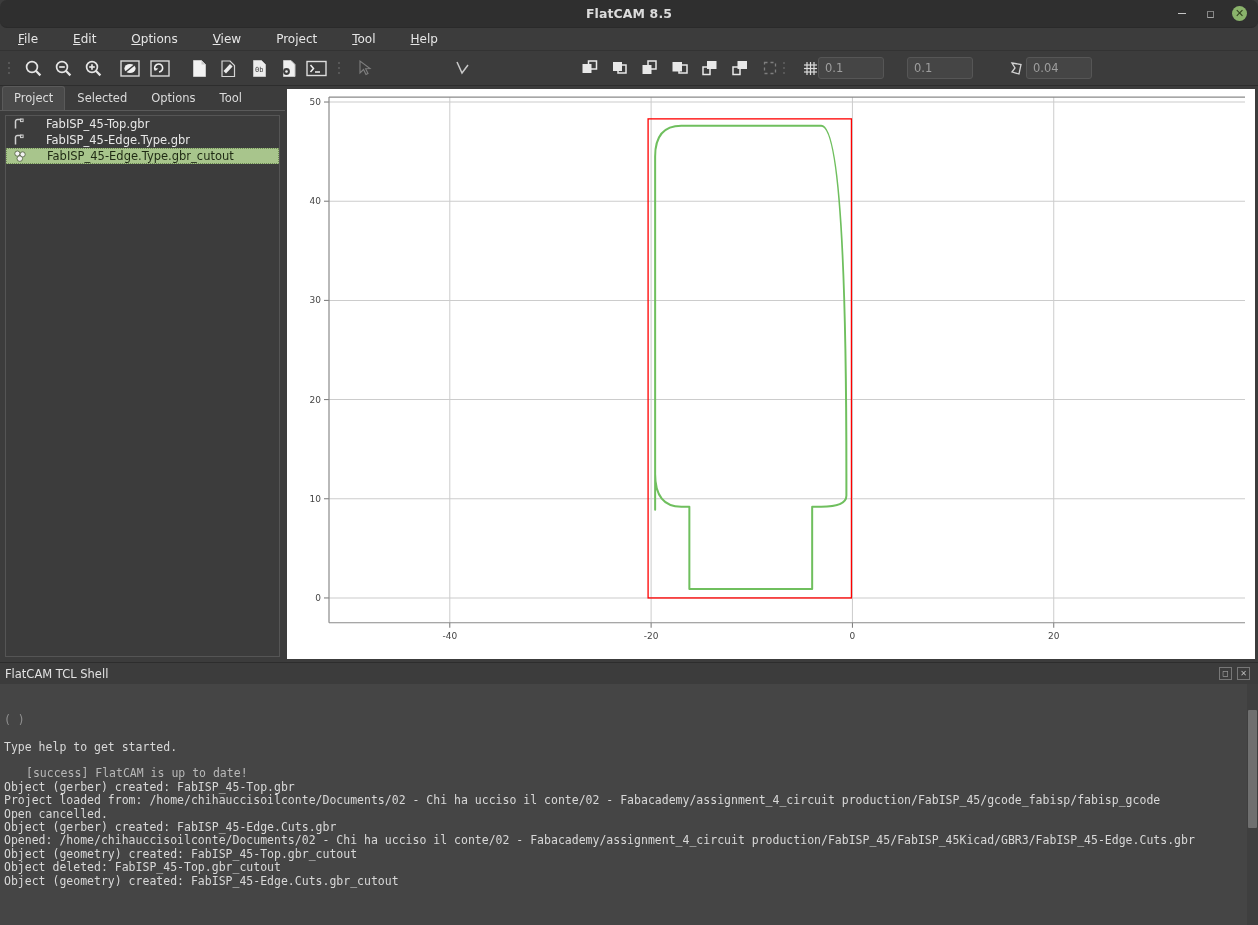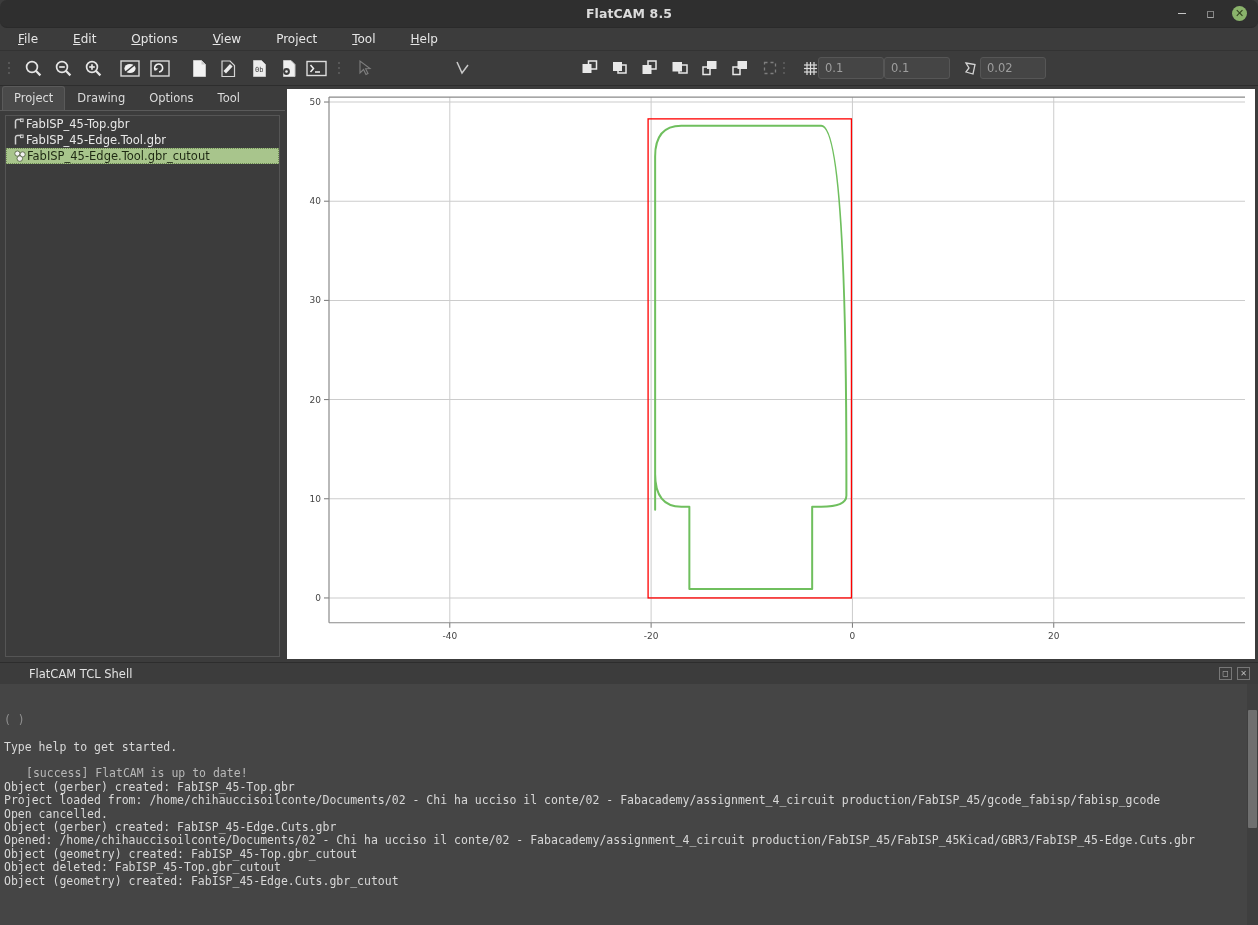--- a/index.html
+++ b/index.html
@@ -55,55 +55,55 @@
     justify-content: center; align-items: center; gap: 3px; }
   .tb-handle i { width: 2px; height: 2px; background: #616161; border-radius: 50%; display: block; }
   .tb-btn {
     width: 30px; height: 28px; display: flex; align-items: center;
     justify-content: flex-end; color: #e4e4e4;
   }
   .tb-sep { width: 7px; }
   .tb-field {
     height: 22px; background: #454545; border: 1px solid #565656;
     border-radius: 3px; color: #9e9e9e; font-size: 11.5px;
-    padding: 0 6px; display: flex; align-items: center; margin-right: 0;
+    padding: 0 6px; display: flex; align-items: center; margin-right: 23px;
   }
   .tb-field.w1 { width: 66px; }
   .grid-ico { width: 15px; height: 15px; }
 
   
   .body-row { flex: 0 0 572px; display: flex; background: #3c3c3c; }
 
   
   .leftpanel { width: 285px; flex: 0 0 285px; display: flex; flex-direction: column;
                background: #3c3c3c; }
   .ptabs { height: 25px; display: flex; align-items: center;
            border-bottom: 1px solid #5a5a5a; padding-left: 2px; }
   .ptab { font-size: 11.5px; color: #dcdcdc; padding: 4px 11px 5px 11px;
           border: 1px solid transparent; border-bottom: none; }
   .ptab.active { background: #4a4a4a; border-color: #5a5a5a;
                  border-top-left-radius: 3px; border-top-right-radius: 3px; }
   .plist { flex: 1; margin: 4px 5px 5px 5px; background: #3c3c3c;
            border: 1px solid #555; overflow: hidden; }
-  .prow { height: 16px; display: flex; align-items: center; gap: 0;
+  .prow { height: 16px; display: flex; align-items: center; gap: 20px;
           padding-left: 6px; font-size: 11.5px; color: #e8e8e8; }
   .prow.sel { background: #a8c58c; color: #1f2a14; border: 1px dotted #6d8a52; }
   .pico { width: 14px; height: 13px; flex: 0 0 14px; display: flex;
           align-items: center; justify-content: center; }
 
   
   .plotwrap { flex: 1; background: #3c3c3c; padding: 3px 3px 3px 2px; }
   .plot { width: 100%; height: 100%; background: #ffffff; position: relative; }
 
   
   .shell { flex: 1; display: flex; flex-direction: column; background: #3c3c3c;
            border-top: 1px solid #2d2d2d; }
   .shell-title {
     height: 21px; flex: 0 0 21px; display: flex; align-items: center;
-    padding: 0 4px 0 5px; font-size: 11.5px; color: #e2e2e2; background: #3c3c3c; margin-left: 24px;
+    padding: 0 4px 0 5px; font-size: 11.5px; color: #e2e2e2; background: #3c3c3c;
   }
   .shell-btns { margin-left: auto; display: flex; gap: 5px; padding-right: 4px; }
   .sbtn { width: 13px; height: 13px; border: 1px solid #777; color: #bbb;
           font-size: 8px; display: flex; align-items: center; justify-content: center; }
   .console {
     flex: 1; background: #454545; margin: 0; position: relative;
     font-family: "DejaVu Sans Mono", "Liberation Mono", monospace;
     font-size: 11.5px; line-height: 13.4px; color: #d8d8d8;
     padding: 3px 0 0 4px; overflow: hidden; white-space: pre;
   }
@@ -292,60 +292,60 @@
       </g>
         </svg>
     </div>
     <div class="tb-field w1">0.1</div>
     <div class="tb-field w1">0.1</div>
     <div class="tb-btn">
       <svg width="18" height="17" viewBox="0 0 18 17">
           <path d="M4 3 l9 1.5 l-2 9.5 l-7 -2 l3 -4 z" fill="none" stroke="#d2d2d2" stroke-width="1.3"></path>
         </svg>
     </div>
-    <div class="tb-field w1">0.02</div>
+    <div class="tb-field w1">0.04</div>
   </div>
 
   <div class="body-row">
 
     <div class="leftpanel">
       <div class="ptabs">
         <div class="ptab active">Project</div>
-        <div class="ptab">Drawing</div>
+        <div class="ptab">Selected</div>
         <div class="ptab">Options</div>
         <div class="ptab">Tool</div>
       </div>
       <div class="plist">
         <div class="prow">
           <span class="pico">
             <svg width="12" height="12" viewBox="0 0 12 12">
                 <path d="M8.5 1.5 h-4 a2 2 0 0 0 -2 2 v7" fill="none" stroke="#cfcfcf" stroke-width="1.5"></path>
                 <rect x="7.5" y="1" width="2.6" height="2.6" fill="none" stroke="#cfcfcf" stroke-width="1"></rect>
               </svg>
           </span>
           <span>FabISP_45-Top.gbr</span>
         </div>
         <div class="prow">
           <span class="pico">
             <svg width="12" height="12" viewBox="0 0 12 12">
                 <path d="M8.5 1.5 h-4 a2 2 0 0 0 -2 2 v7" fill="none" stroke="#cfcfcf" stroke-width="1.5"></path>
                 <rect x="7.5" y="1" width="2.6" height="2.6" fill="none" stroke="#cfcfcf" stroke-width="1"></rect>
               </svg>
           </span>
-          <span>FabISP_45-Edge.Tool.gbr</span>
+          <span>FabISP_45-Edge.Type.gbr</span>
         </div>
         <div class="prow sel">
           <span class="pico">
             <svg width="13" height="12" viewBox="0 0 13 12">
                 <circle cx="3.4" cy="3.6" r="2.6" fill="#f2f2f2" stroke="#4a5a38" stroke-width=".8"></circle>
                 <circle cx="8.6" cy="4.4" r="2.6" fill="#f2f2f2" stroke="#4a5a38" stroke-width=".8"></circle>
                 <circle cx="5.8" cy="8.6" r="2.8" fill="#f2f2f2" stroke="#4a5a38" stroke-width=".8"></circle>
               </svg>
           </span>
-          <span>FabISP_45-Edge.Tool.gbr_cutout</span>
+          <span>FabISP_45-Edge.Type.gbr_cutout</span>
         </div>
       </div>
     </div>
 
     <div class="plotwrap">
       <div class="plot">
         <svg id="plot-svg" width="100%" height="100%" viewBox="0 0 968 566" preserveAspectRatio="none">
             <rect x="42" y="8" width="916" height="522" fill="#ffffff"></rect>
             <line x1="42" y1="505.37735849056605" x2="958" y2="505.37735849056605" stroke="#cccccc" stroke-width="1"></line>
             <line x1="37" y1="505.37735849056605" x2="42" y2="505.37735849056605" stroke="#777" stroke-width="1"></line>

